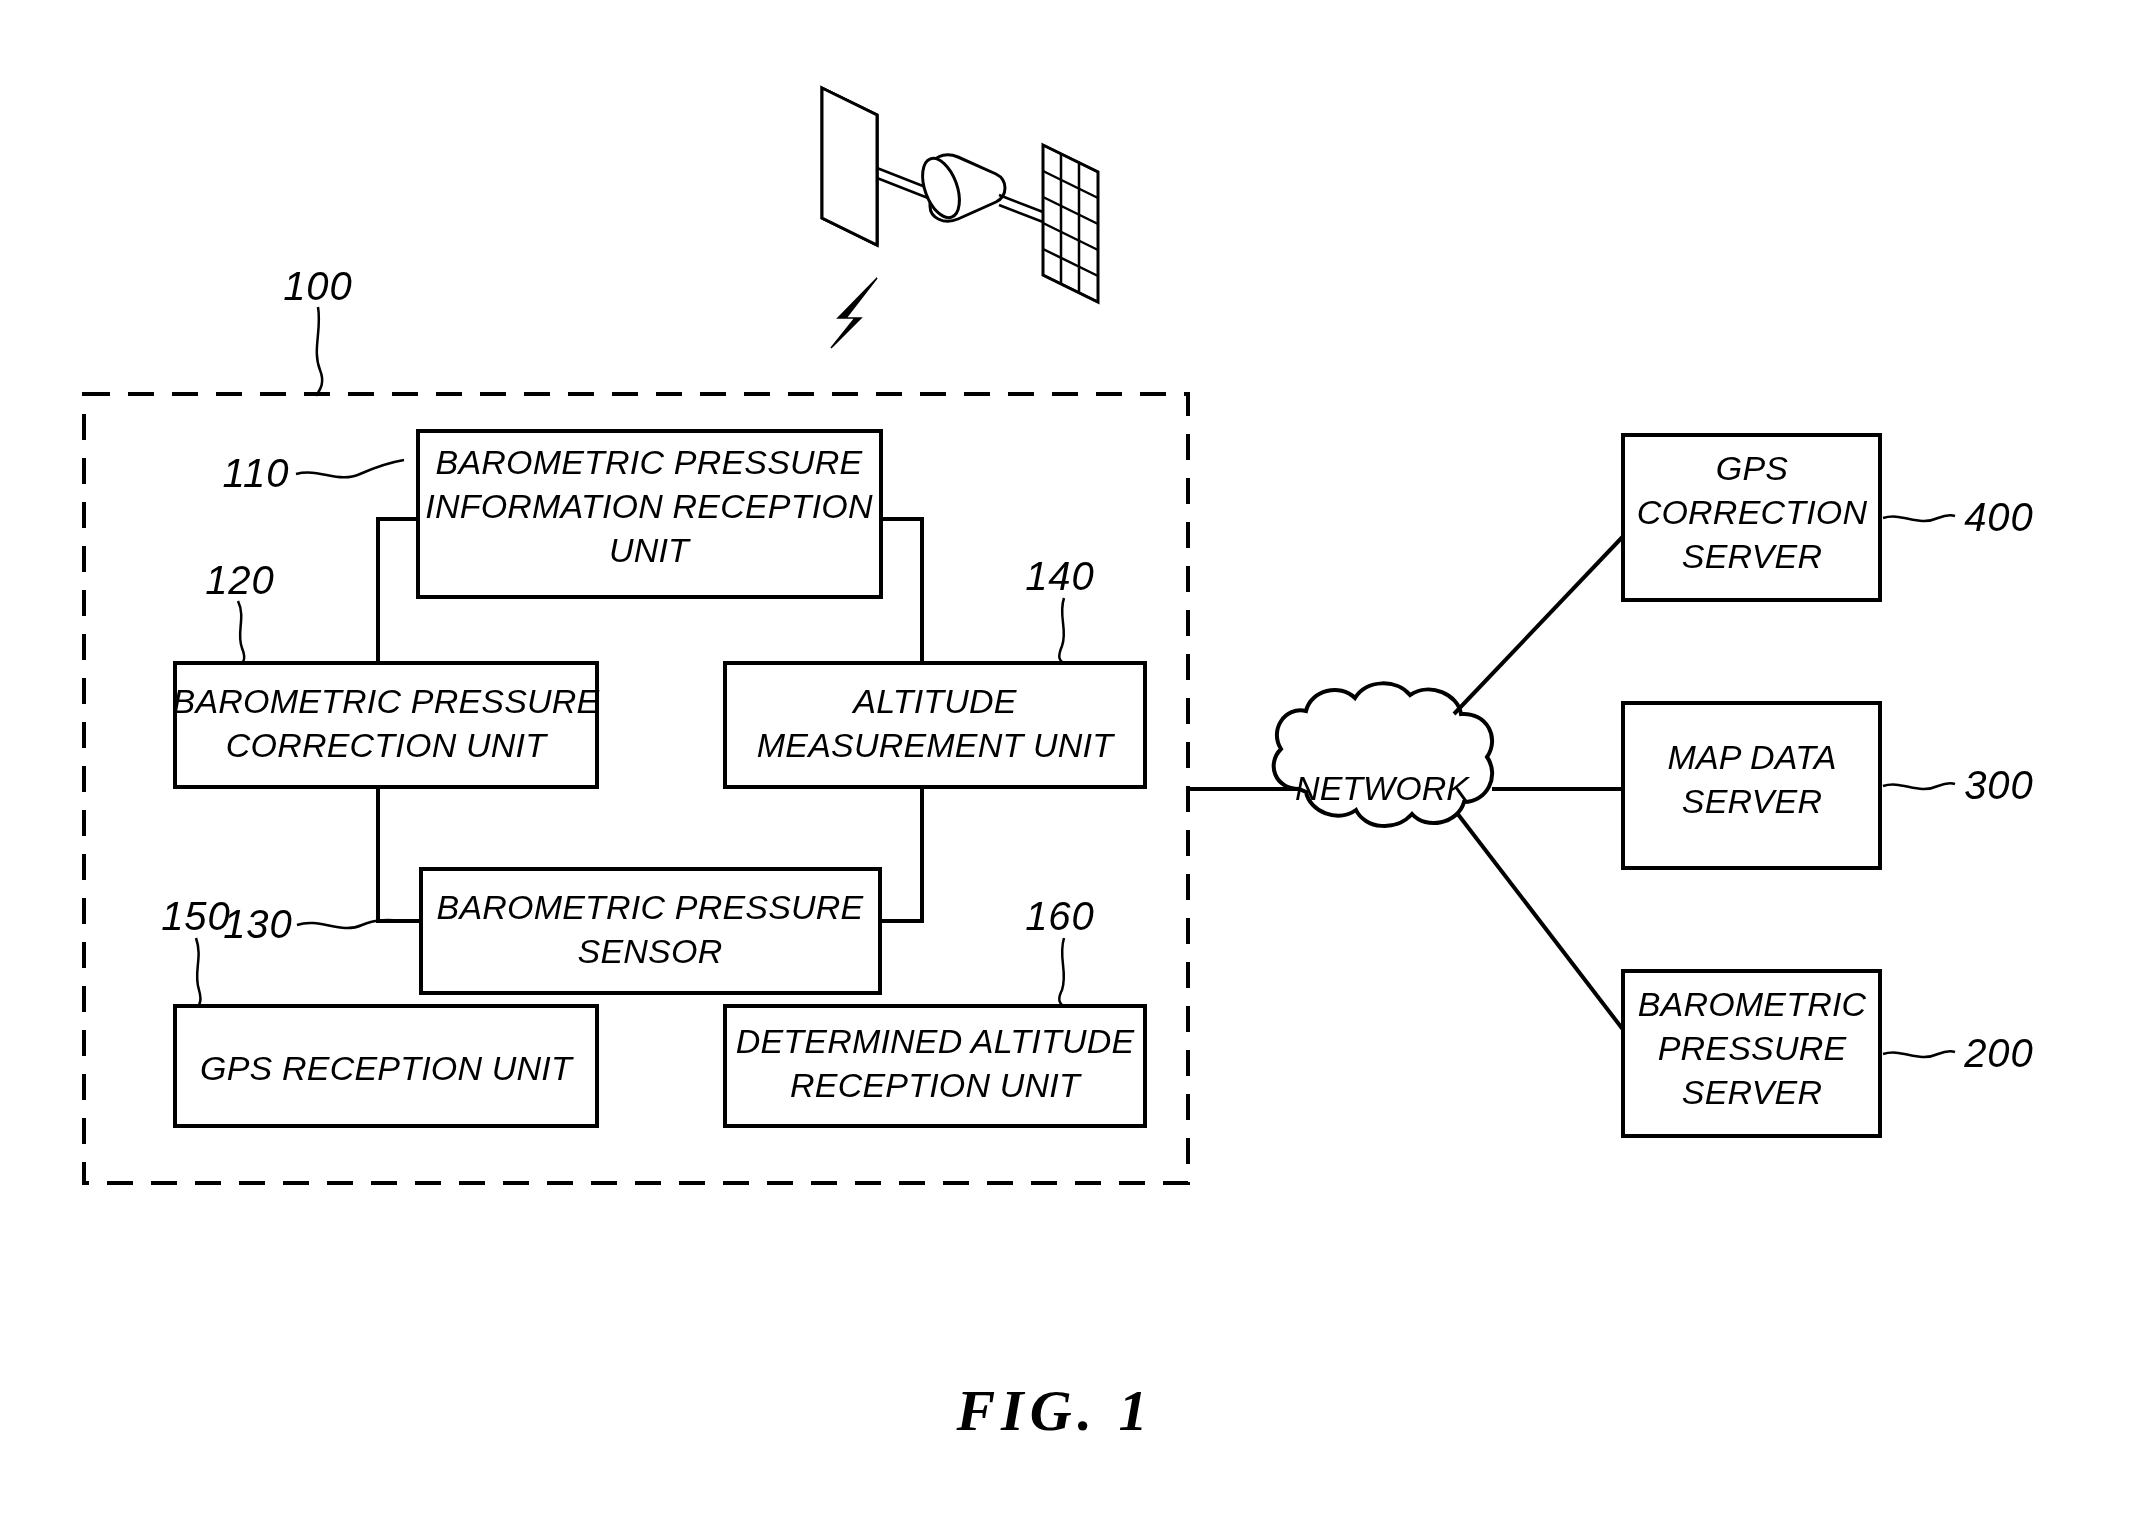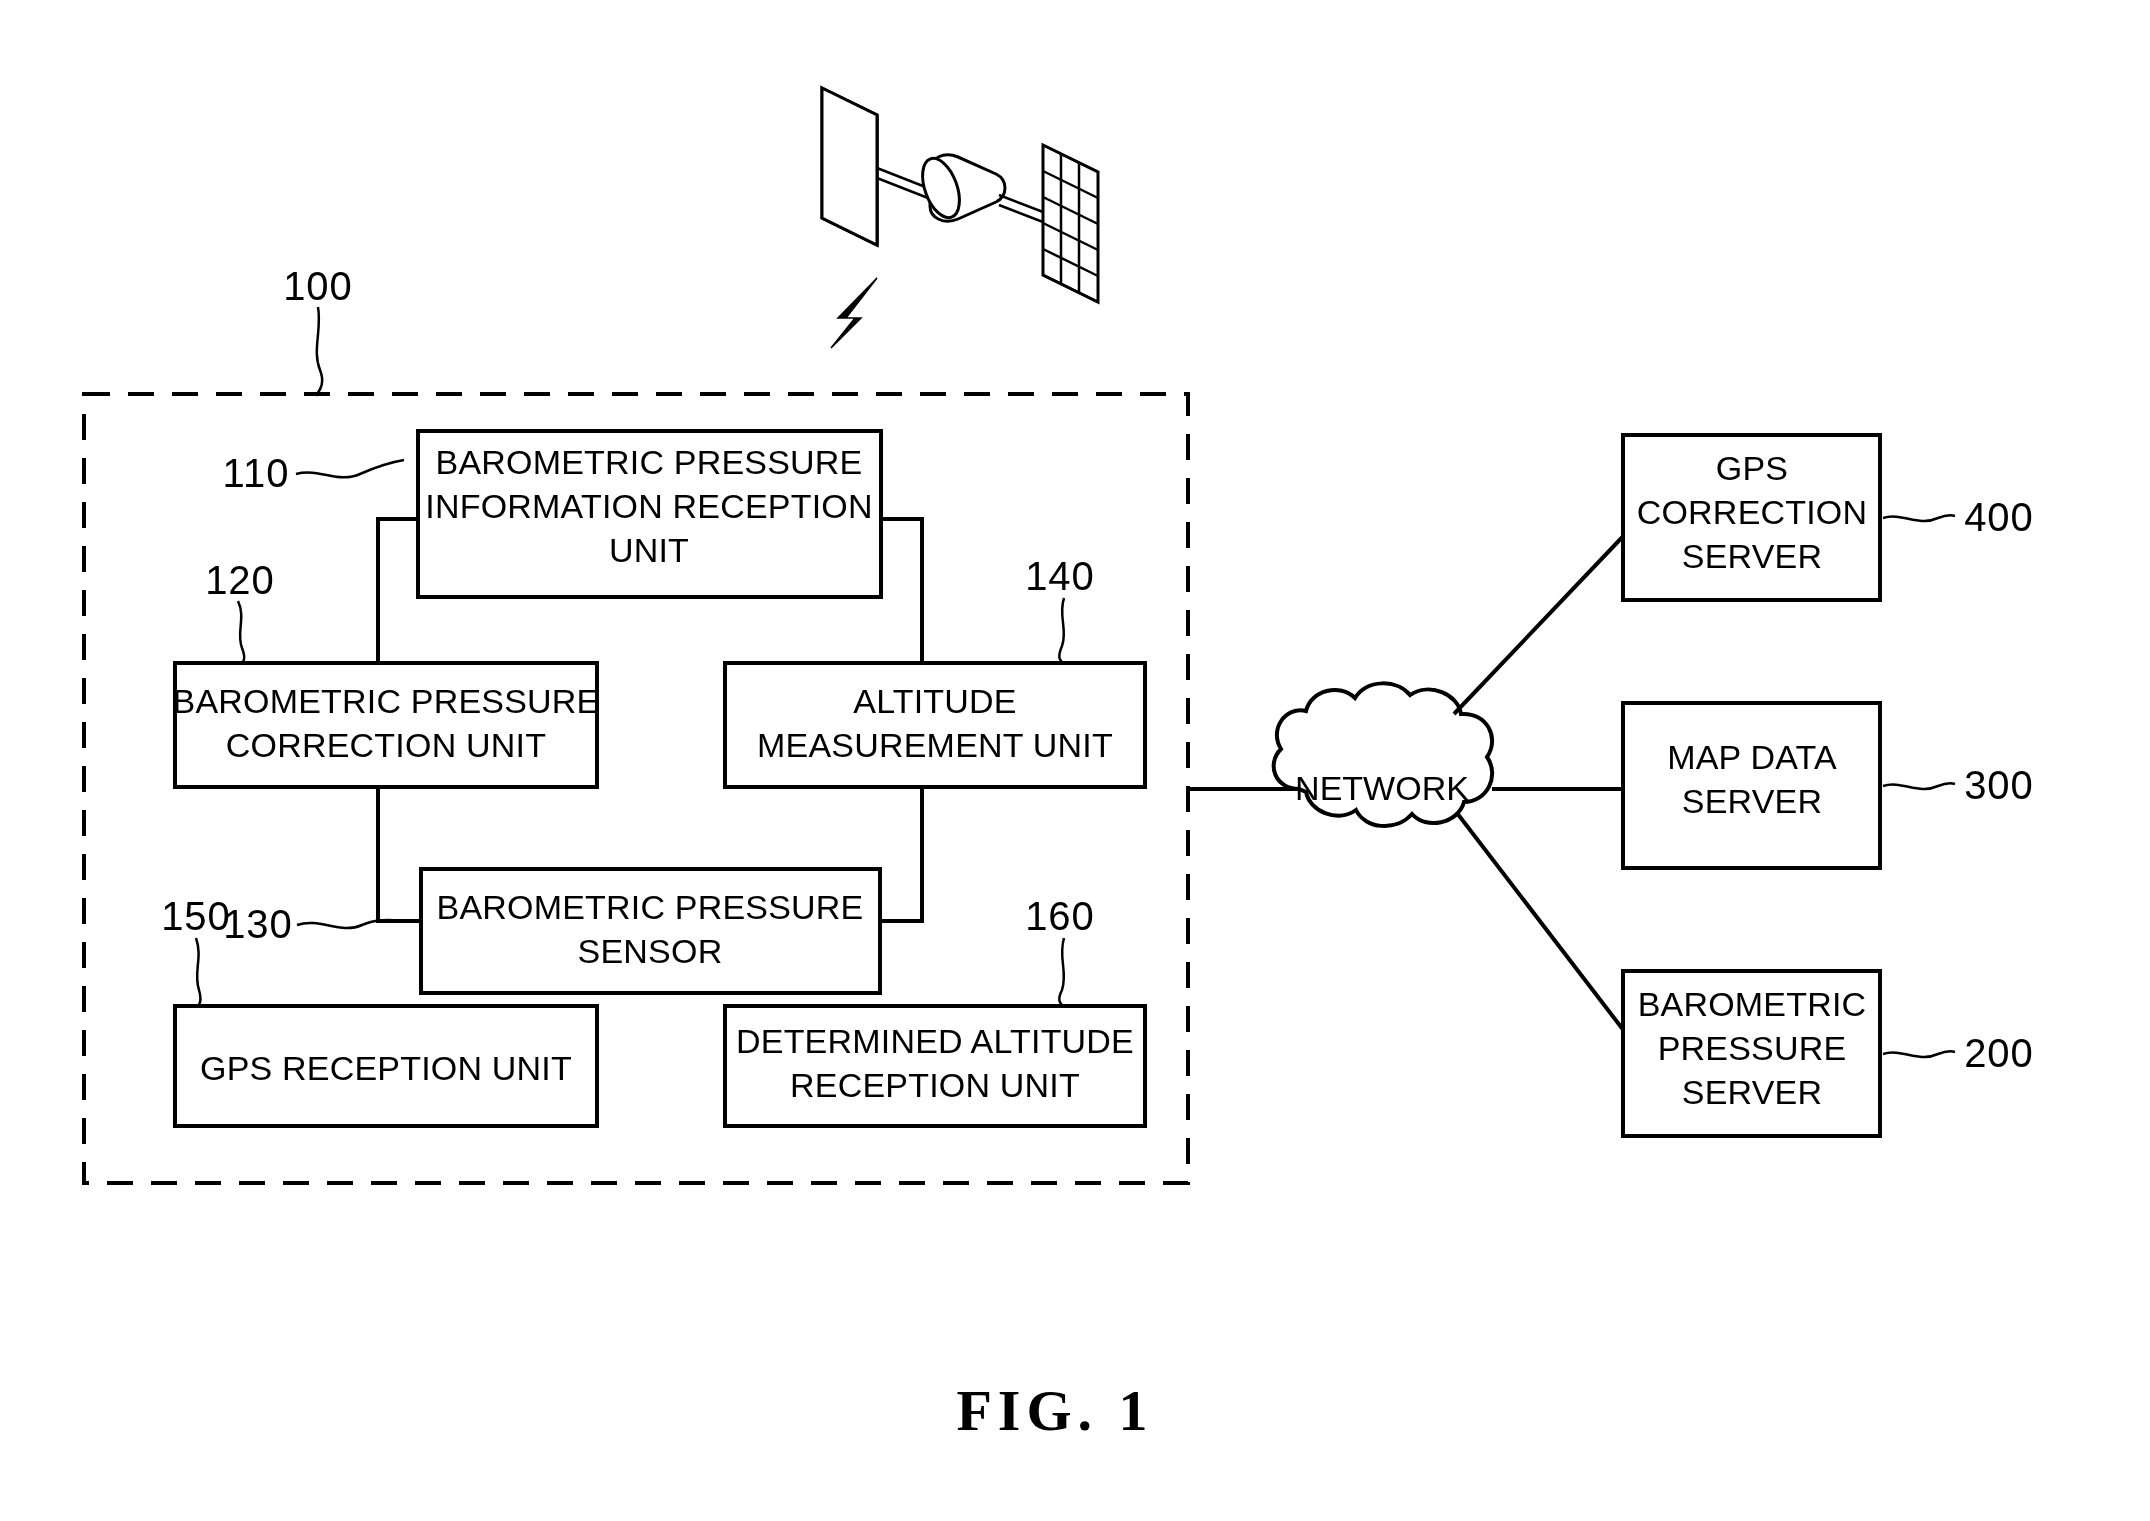--- a/index.html
+++ b/index.html
@@ -11,20 +11,21 @@
     width: 2150px;
     height: 1521px;
     font-family: "Liberation Sans", sans-serif;
     overflow: hidden;
   }
   #figure-root {
     position: relative;
     width: 2150px;
     height: 1363px;
     background: #ffffff;
+    font-style: italic;
   }
   svg#figure-canvas {
     position: absolute;
     left: 0;
     top: 0;
     width: 2150px;
     height: 1521px;
     display: block;
   }
   

